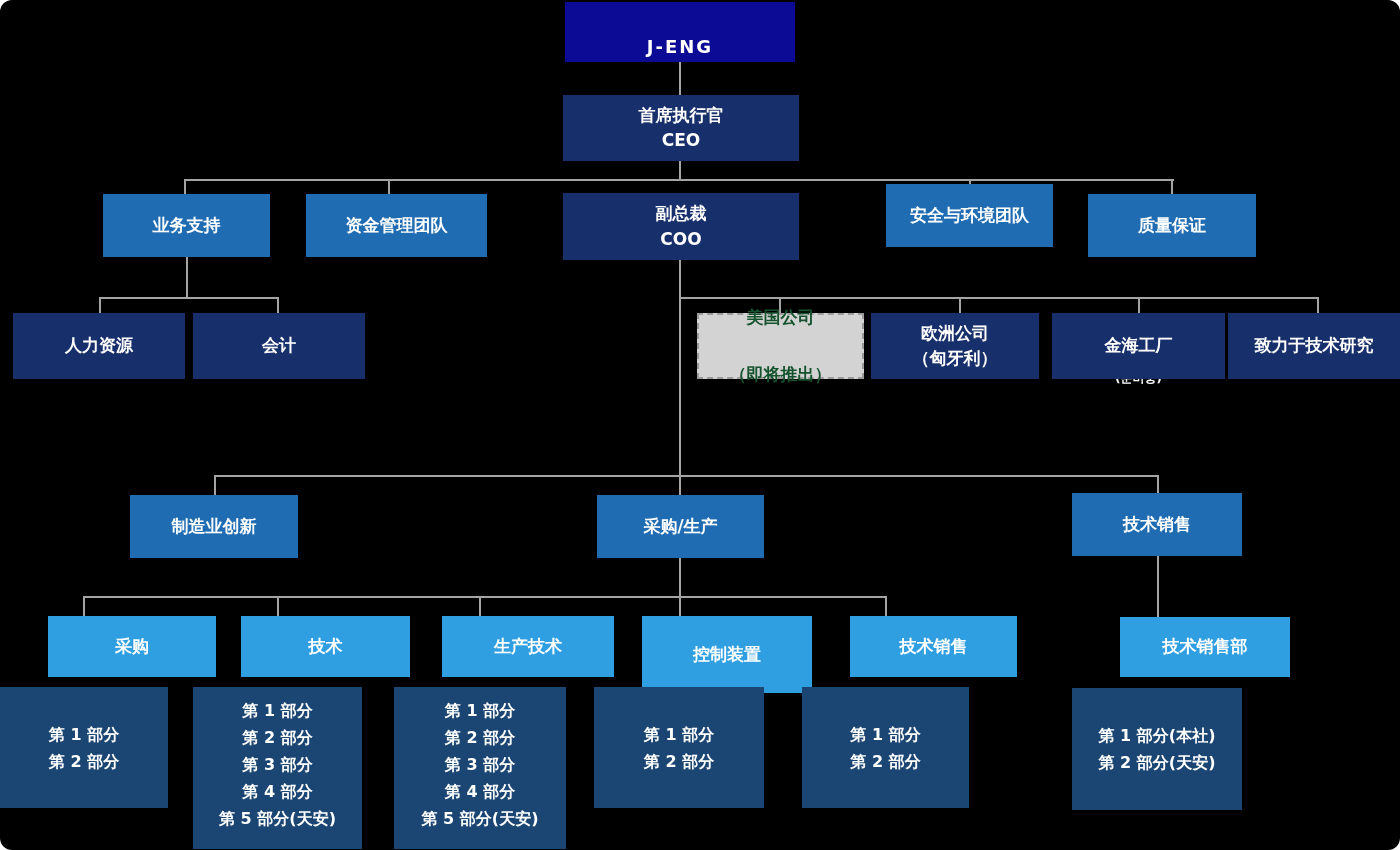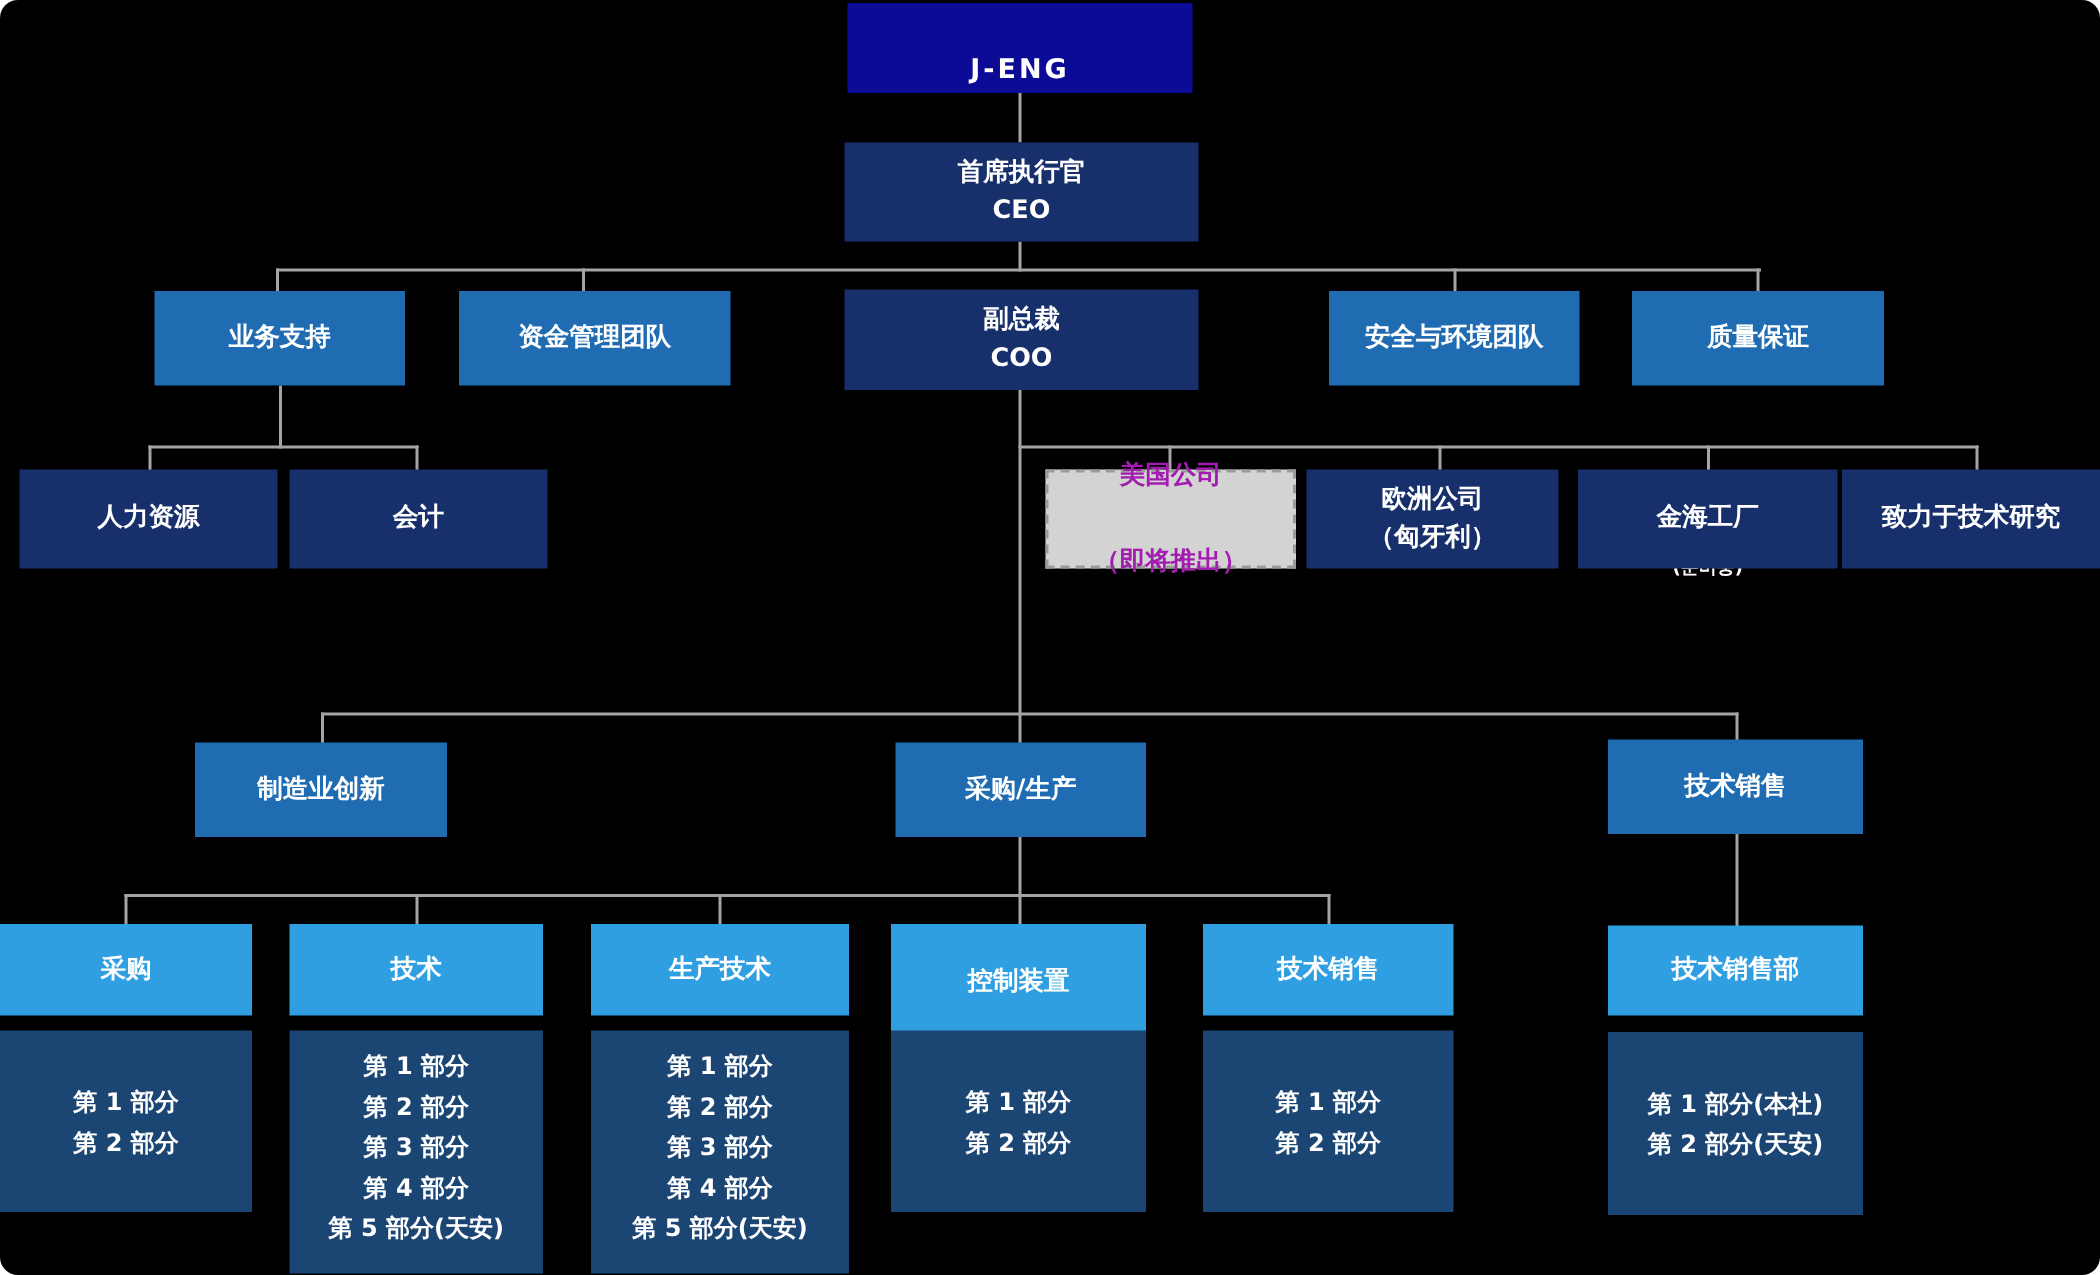--- a/index.html
+++ b/index.html
@@ -10,23 +10,23 @@
   }
   .box {
     position:absolute; display:flex; flex-direction:column;
     align-items:center; justify-content:center;
     color:#ffffff; font-weight:bold; font-size:17px;
     text-align:center; line-height:1.5; z-index:2; box-sizing:border-box;
   }
   .c-bright { background:#0b0b96; }
   .c-navy   { background:#172f6b; }
   .c-mid    { background:#1f6cb2; }
-  .c-light  { background:#2f9fe2; }
+  .c-light  { background:#2f9fe2;margin-left:48px; }
   .c-deep   { background:#1b4673; }
-  .c-gray   { background:#d3d3d3; border:2px dashed #9b9b9b; color:#a21caf;gap:32px; }
+  .c-gray   { background:#d3d3d3; border:2px dashed #9b9b9b; color:#14532d;gap:32px; }
   .jeng-label { font-size:18px; letter-spacing:2px;margin-top:29px; }
   .list { justify-content:center; }
   .list.top-align { justify-content:flex-start; padding-top:10px; }
   .list .item { line-height:27px; font-size:16px; white-space:nowrap; }
   .line { position:absolute; background:#a4a4a4; z-index:1; }
   .h { height:2px; } .v { width:2px; }
   .clipped-note {
     position:absolute; z-index:1; color:#ffffff; font-weight:bold;
     font-size:12px; text-align:center;
   }
@@ -79,21 +79,21 @@
   <div class="box c-mid" style="left:103px;top:194px;width:167px;height:63px">
     <span>业务支持</span>
   </div>
   <div class="box c-mid" style="left:306px;top:194px;width:181px;height:63px">
     <span>资金管理团队</span>
   </div>
   <div class="box c-navy" style="left:563px;top:193px;width:236px;height:67px">
     <span>副总裁</span>
     <span>COO</span>
   </div>
-  <div class="box c-mid" style="left:886px;top:194px;width:167px;height:63px">
+  <div class="box c-mid" style="left:886px;top:184px;width:167px;height:63px">
     <span>安全与环境团队</span>
   </div>
   <div class="box c-mid" style="left:1088px;top:194px;width:168px;height:63px">
     <span>质量保证</span>
   </div>
 
   <div class="box c-navy" style="left:13px;top:313px;width:172px;height:66px">
     <span>人力资源</span>
   </div>
   <div class="box c-navy" style="left:193px;top:313px;width:172px;height:66px">

